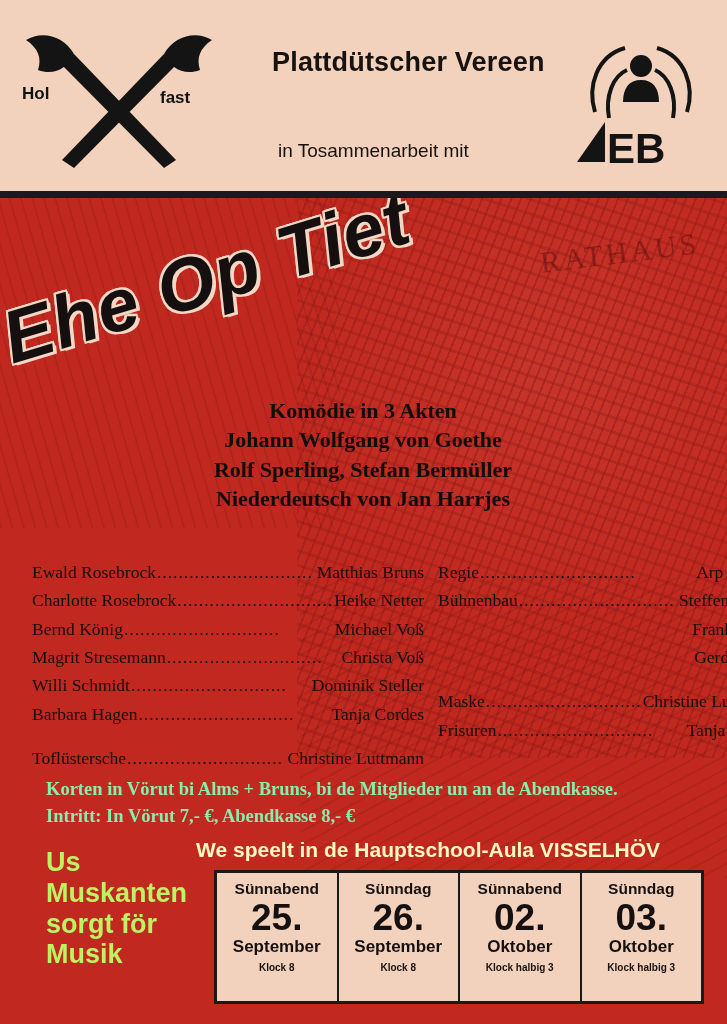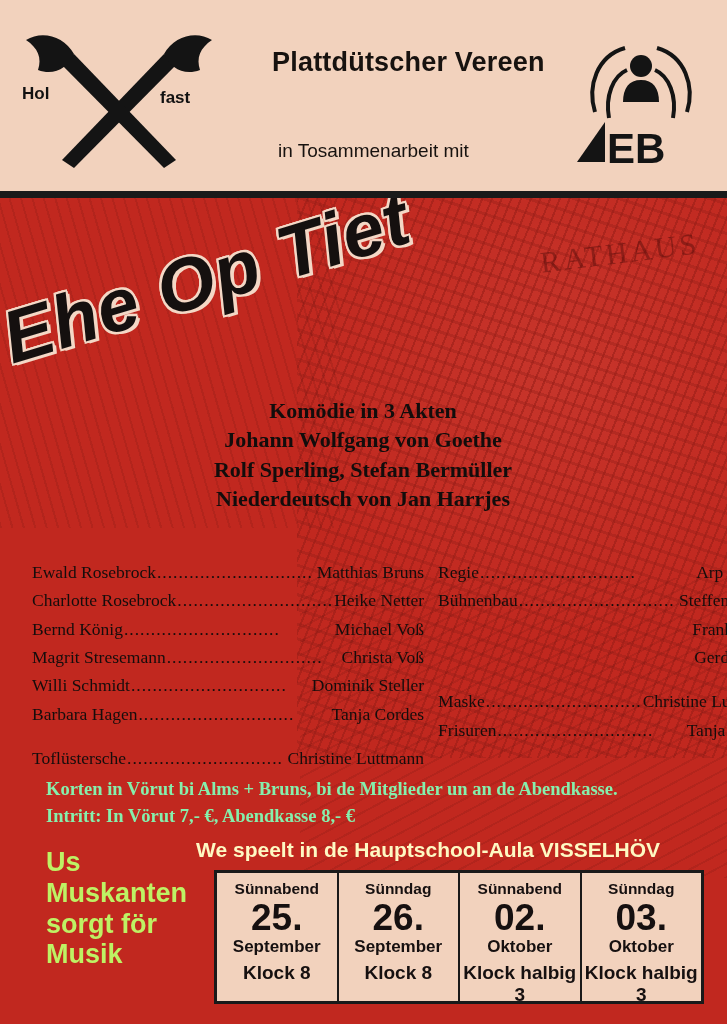--- a/index.html
+++ b/index.html
@@ -278,21 +278,21 @@
     line-height: 1.05;
     margin-top: 1px;
   }
   .date-month {
     font-size: 17px;
     font-weight: bold;
     color: #161010;
     line-height: 1.1;
   }
   .date-time {
-    font-size: 19px;
+    font-size: 10px;
     font-weight: bold;
     color: #161010;
     margin-top: 5px;
   }
 </style>
 </head>
 <body>
 
 <div class="header">
 

